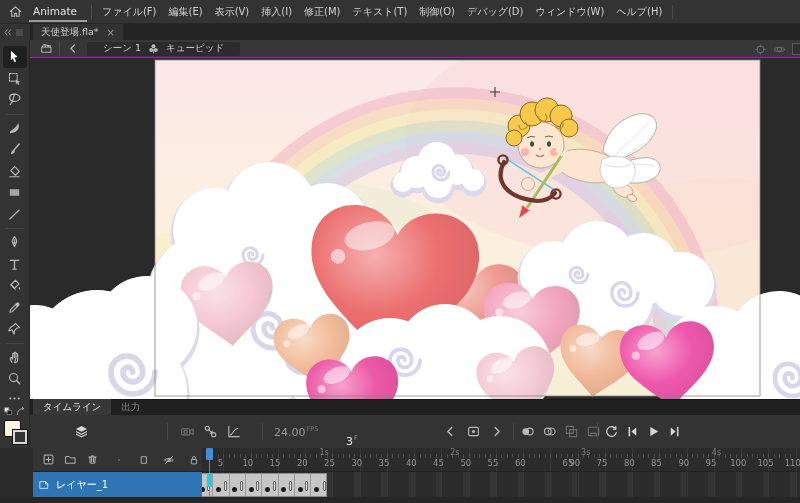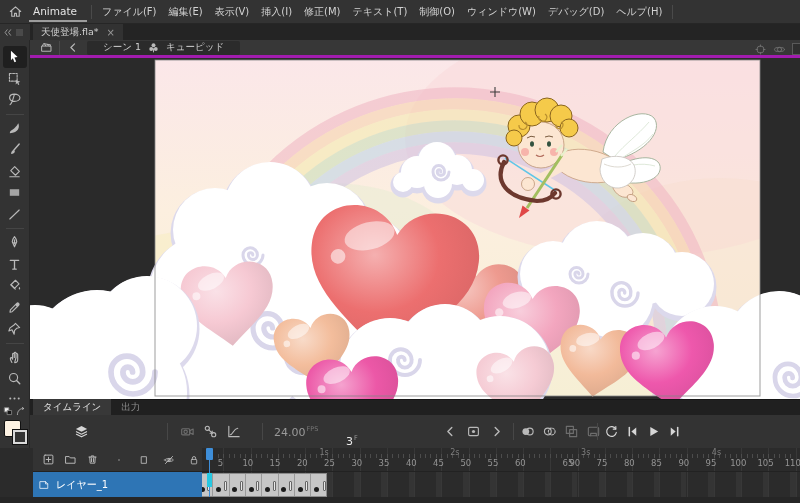--- a/index.html
+++ b/index.html
@@ -27,21 +27,21 @@
   .doc-tab{display:flex;align-items:center;height:16px;padding:0 8px;background:#323232;
            margin-left:3px;color:#d0d0d0;font-size:9.5px;}
   .tab-close{margin-left:8px;color:#979797;font-size:10px;}
   .corner-icons{position:absolute;left:0;top:24px;width:30px;height:16px;background:#333;
                 display:flex;align-items:center;z-index:6;}
   .corner-icons svg{width:11px;height:11px;stroke:#9a9a9a;fill:none;stroke-width:1.4;}
   .corner-sq{width:7px;height:7px;background:#4a4a4a;margin-left:3px;}
 
   
   .edit-bar{position:absolute;left:30px;top:40px;width:770px;height:18px;background:#373737;
-            display:flex;align-items:center;border-bottom:3px solid #a21caf;z-index:5;}
+            display:flex;align-items:center;border-bottom:1px solid #a21caf;z-index:5;}
   .edit-bar .icon svg{width:13px;height:13px;}
   .eb-pill{display:flex;align-items:center;height:14px;background:#2b2b2b;border-radius:2px;
            padding:0 10px;margin-left:8px;}
   .eb-label{color:#d0d0d0;font-size:9.5px;margin:0 6px;white-space:nowrap;}
   .eb-right{position:absolute;right:4px;top:0;height:18px;display:flex;align-items:center;gap:6px;}
   .eb-partial{width:10px;height:12px;border:1px solid #5a5a5a;background:#2f2f2f;margin-right:-6px;}
 
   
   .toolbar-col{position:absolute;left:0;top:40px;width:30px;height:408px;background:#333333;
                border-right:1px solid #272727;z-index:4;display:flex;flex-direction:column;align-items:center;}
@@ -118,22 +118,22 @@
     <span class="app-name">Animate</span>
     <span class="vsep"></span>
     <div id="menu-items">
         <span class="menu-item">ファイル(F)</span>
         <span class="menu-item">編集(E)</span>
         <span class="menu-item">表示(V)</span>
         <span class="menu-item">挿入(I)</span>
         <span class="menu-item">修正(M)</span>
         <span class="menu-item">テキスト(T)</span>
         <span class="menu-item">制御(O)</span>
+        <span class="menu-item">デバッグ(D)</span>
         <span class="menu-item">ウィンドウ(W)</span>
-        <span class="menu-item">デバッグ(D)</span>
         <span class="menu-item">ヘルプ(H)</span>
       </div>
     <span class="vsep"></span>
   </div>
 
   <div class="corner-icons">
     <span class="icon" style="margin-left:2px;">
         <svg viewBox="0 0 16 16">
           <path d="M7.5 4 4.5 8l3 4M12.5 4 9.5 8l3 4"></path>
         </svg>

